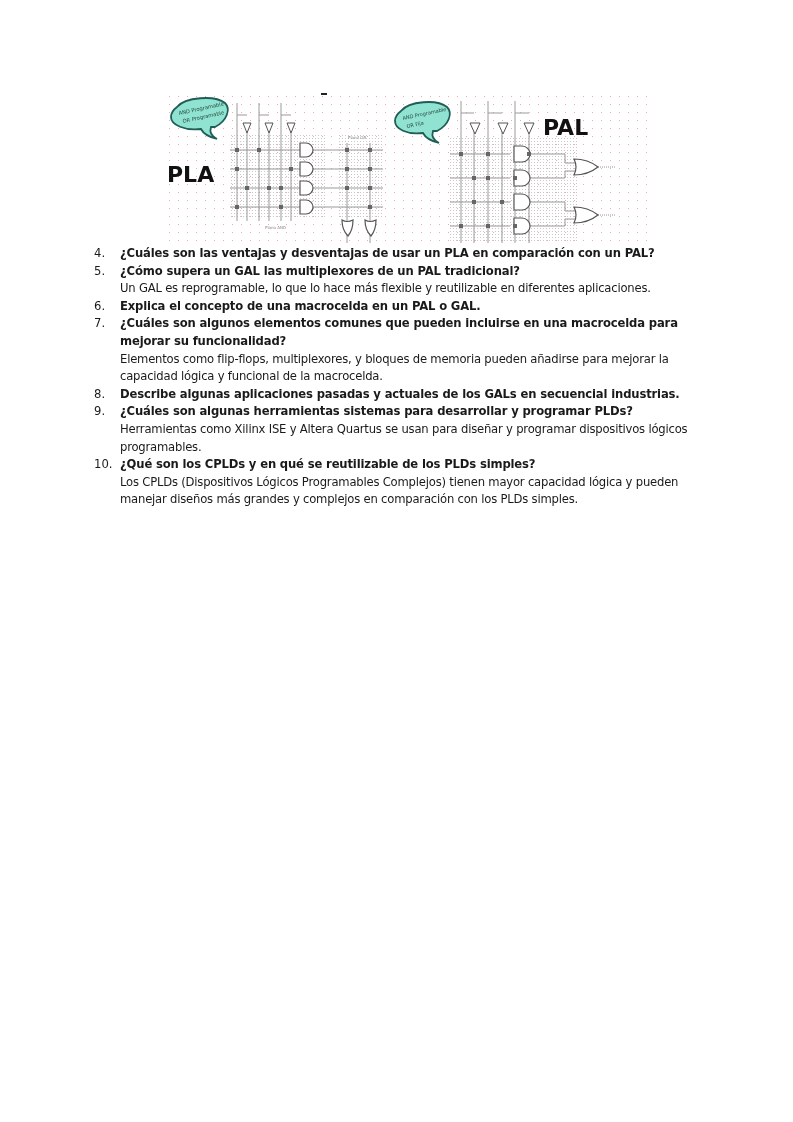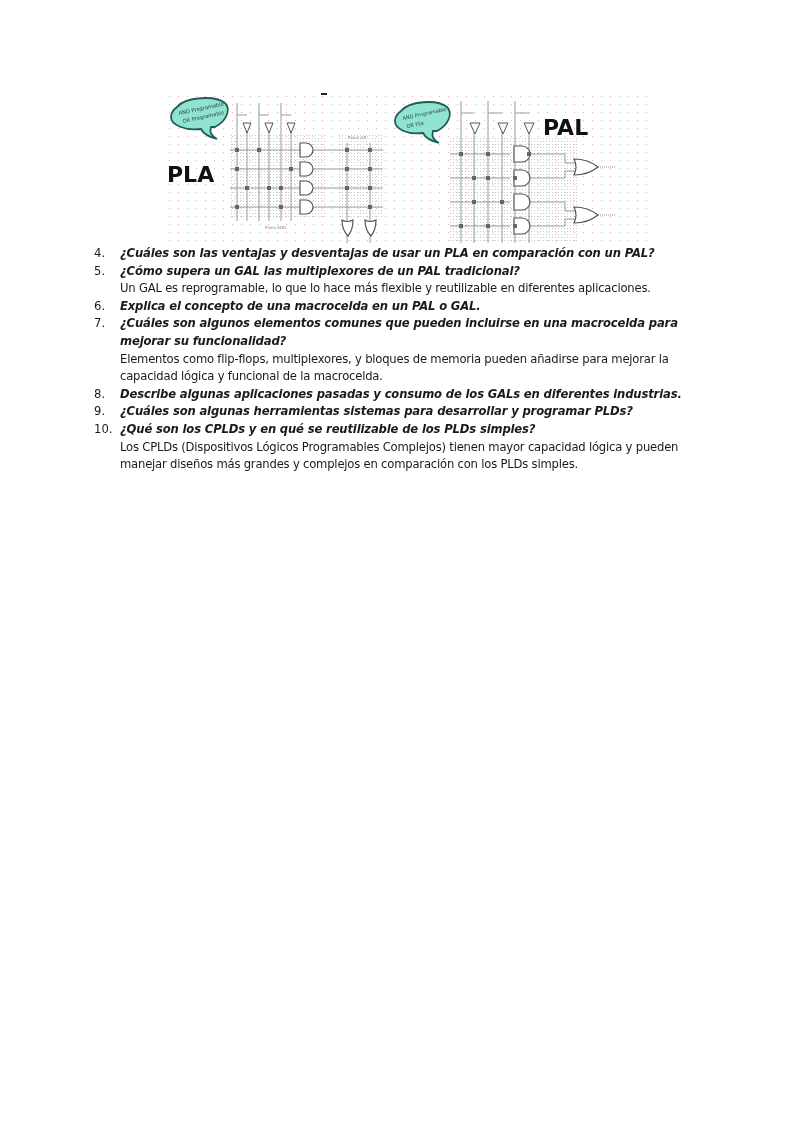--- a/index.html
+++ b/index.html
@@ -4,21 +4,21 @@
   <style>
     html, body { margin: 0; padding: 0; background: #ffffff; }
     body { width: 793px; height: 1122px; position: relative; overflow: hidden; }
     .page { position: absolute; left: 0; top: 0; width: 793px; height: 1122px; background: #fff; }
     .figure { position: absolute; left: 165px; top: 93px; width: 488px; height: 152px; }
     .figure svg { display: block; }
     .qa-list { position: absolute; left: 94px; top: 245px; width: 620px; margin: 0; padding: 0; list-style: none;
       font-family: "DejaVu Sans", sans-serif; font-size: 11.6px; color: #1a1a1a; line-height: 17.6px; }
     .qa-item { position: relative; padding-left: 26px; }
     .qa-num { position: absolute; left: 0; top: 0; width: 22px; font-weight: normal; }
-    .qa-q { font-weight: bold; letter-spacing: -0.15px; font-style: italic; }
+    .qa-q { font-weight: bold; letter-spacing: -0.15px; }
     .qa-a { font-weight: normal; letter-spacing: -0.2px; }
     .tiny { font-family: "DejaVu Sans", sans-serif; }
   </style>
 </head>
 <body>
 
 <div class="page">
 
   <div class="figure">
     <svg width="488" height="152" viewBox="0 0 488 152" xmlns="http://www.w3.org/2000/svg">
@@ -189,25 +189,26 @@
       <span class="qa-num">6.</span>
       <div class="qa-q">Explica el concepto de una macrocelda en un PAL o GAL.</div>
     </li>
     <li class="qa-item">
       <span class="qa-num">7.</span>
       <div class="qa-q">¿Cuáles son algunos elementos comunes que pueden incluirse en una macrocelda para mejorar su funcionalidad?</div>
       <div class="qa-a">Elementos como flip-flops, multiplexores, y bloques de memoria pueden añadirse para mejorar la capacidad lógica y funcional de la macrocelda.</div>
     </li>
     <li class="qa-item">
       <span class="qa-num">8.</span>
-      <div class="qa-q">Describe algunas aplicaciones pasadas y consumo de los GALs en diferentes industrias.</div>
+      <div class="qa-q">Describe algunas aplicaciones pasadas y actuales de los GALs en secuencial industrias.</div>
     </li>
     <li class="qa-item">
       <span class="qa-num">9.</span>
       <div class="qa-q">¿Cuáles son algunas herramientas sistemas para desarrollar y programar PLDs?</div>
+      <div class="qa-a">Herramientas como Xilinx ISE y Altera Quartus se usan para diseñar y programar dispositivos lógicos programables.</div>
     </li>
     <li class="qa-item">
       <span class="qa-num">10.</span>
       <div class="qa-q">¿Qué son los CPLDs y en qué se reutilizable de los PLDs simples?</div>
       <div class="qa-a">Los CPLDs (Dispositivos Lógicos Programables Complejos) tienen mayor capacidad lógica y pueden manejar diseños más grandes y complejos en comparación con los PLDs simples.</div>
     </li>
   </ol>
 </div>
 
 </body></html>

